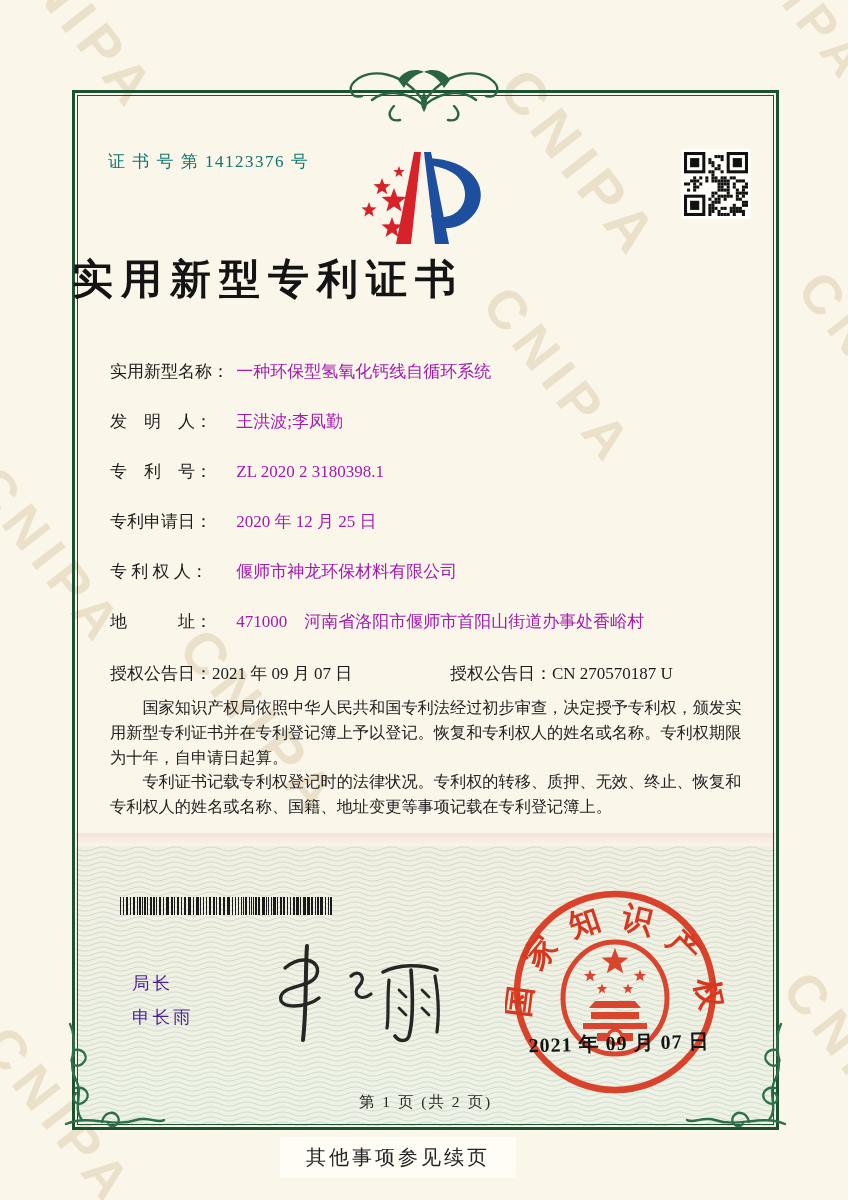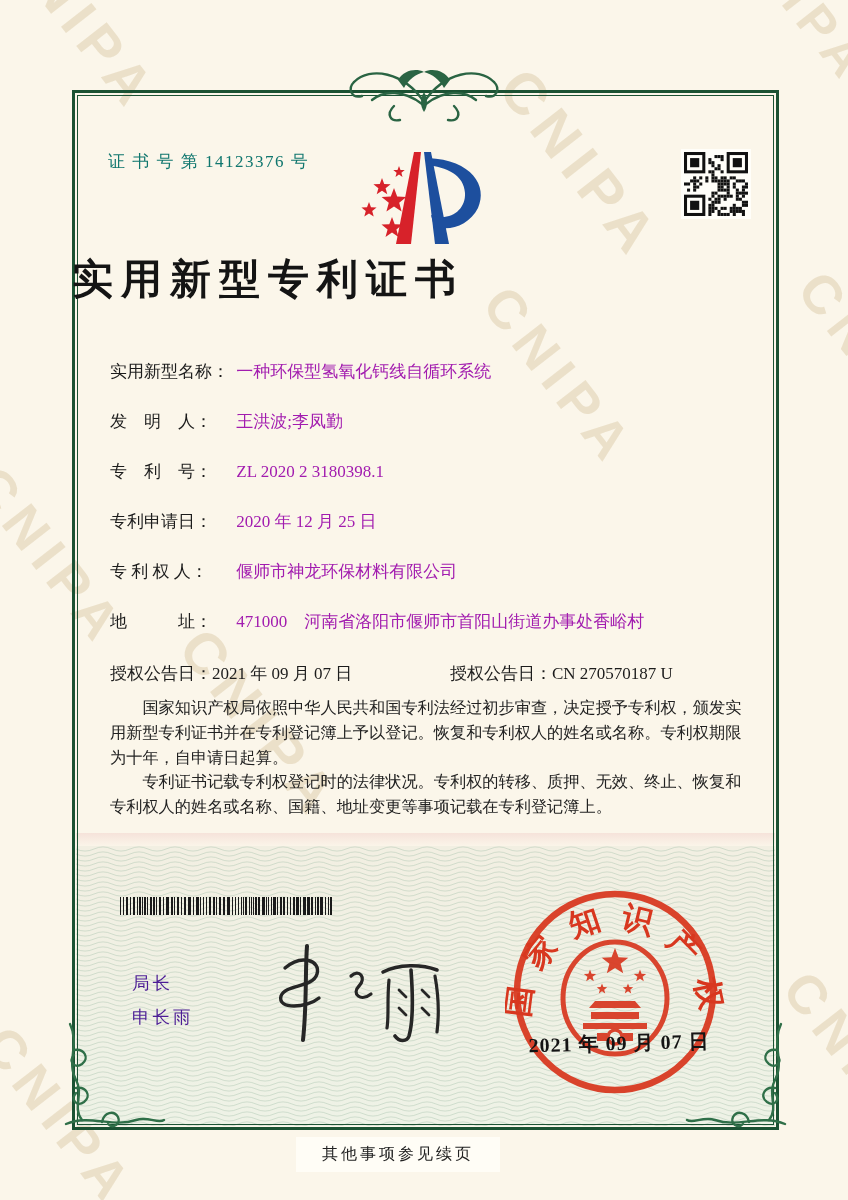--- a/index.html
+++ b/index.html
@@ -38,21 +38,21 @@
   .grant-row{left:110px;top:662px;width:660px;font-size:17px;white-space:nowrap;}
   .grant-second{position:absolute;left:340px;top:0;}
   .body-text{left:110px;top:696px;width:636px;}
   .body-text p{margin:0;text-indent:2em;font-size:16.2px;line-height:24.8px;color:#222;}
   .signer{font-size:17.5px;letter-spacing:3px;color:#4c1d95;}
   .seal-date{left:516px;top:1030px;width:206px;text-align:center;
     font-size:20px;font-weight:bold;letter-spacing:1px;color:#141414;
     transform:rotate(-1.5deg);}
   .page-num{left:72px;top:1092px;width:707px;text-align:center;font-size:15.5px;color:#2a2a2a;letter-spacing:2px;}
   .note{left:398px;top:1137px;transform:translateX(-50%);
-    background:#fffdf6;padding:7px 26px;font-size:16px;letter-spacing:3px;color:#222;}
+    background:#fffdf6;padding:7px 26px;font-size:20px;letter-spacing:3px;color:#222;}
   .qr-box{left:681px;top:149px;width:70px;height:70px;background:#fffef9;}
   svg{display:block;}
 </style>
 </head>
 <body>
 
 <div class="page">
 
   <div class="wm" style="left:-28px;top:-14px;font-size:56px">CNIPA</div>
   <div class="wm" style="left:700px;top:-30px;font-size:50px">CNIPA</div>
@@ -458,15 +458,16 @@
       <path d="M84,122 L136,122 L130,115 L90,115 Z"></path>
       <rect x="86" y="126" width="48" height="7"></rect>
       <rect x="78" y="137" width="64" height="6"></rect>
       <rect x="92" y="147" width="10" height="8"></rect>
       <rect x="118" y="147" width="10" height="8"></rect>
       <circle cx="110" cy="151" r="7" fill="none" stroke="#d8371f" stroke-width="3.4"></circle>
     </g>
   </svg>
   <div class="abs seal-date">2021 年 09 月 07 日</div>
 
+  <div class="abs page-num">第 1 页 (共 2 页)</div>
   <div class="abs note">其他事项参见续页</div>
 
 </div>
 
 </body></html>

